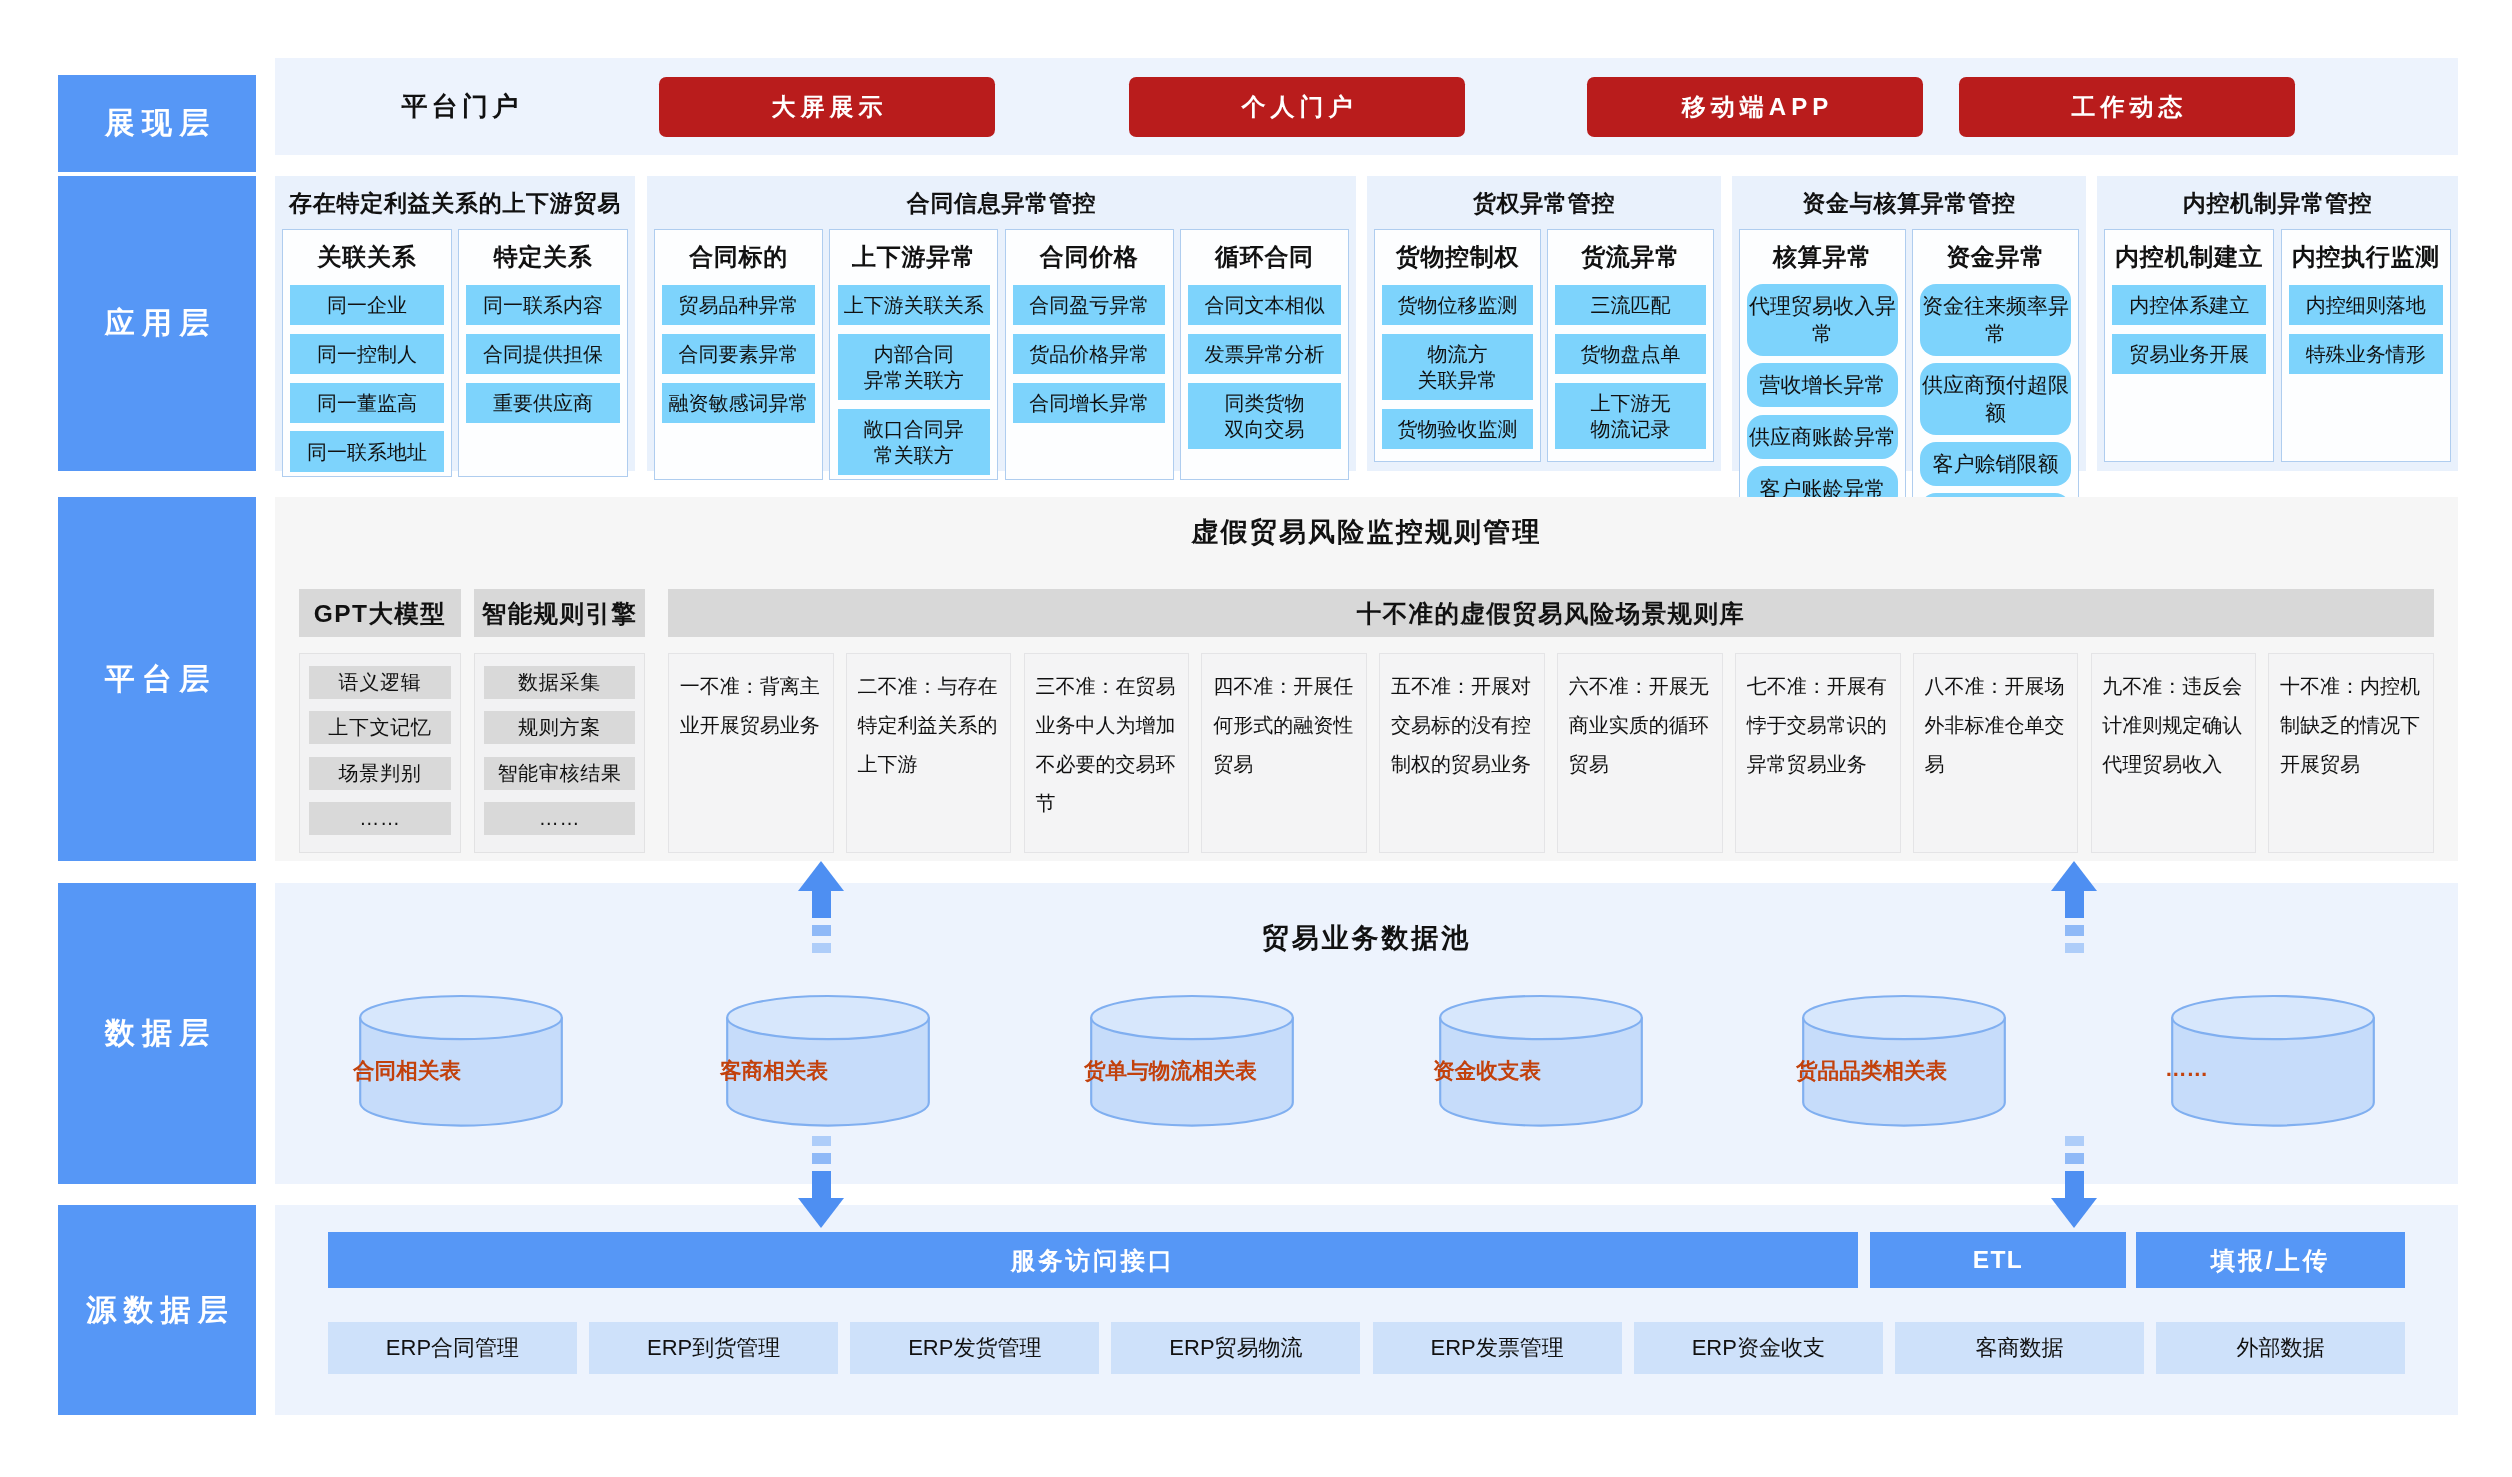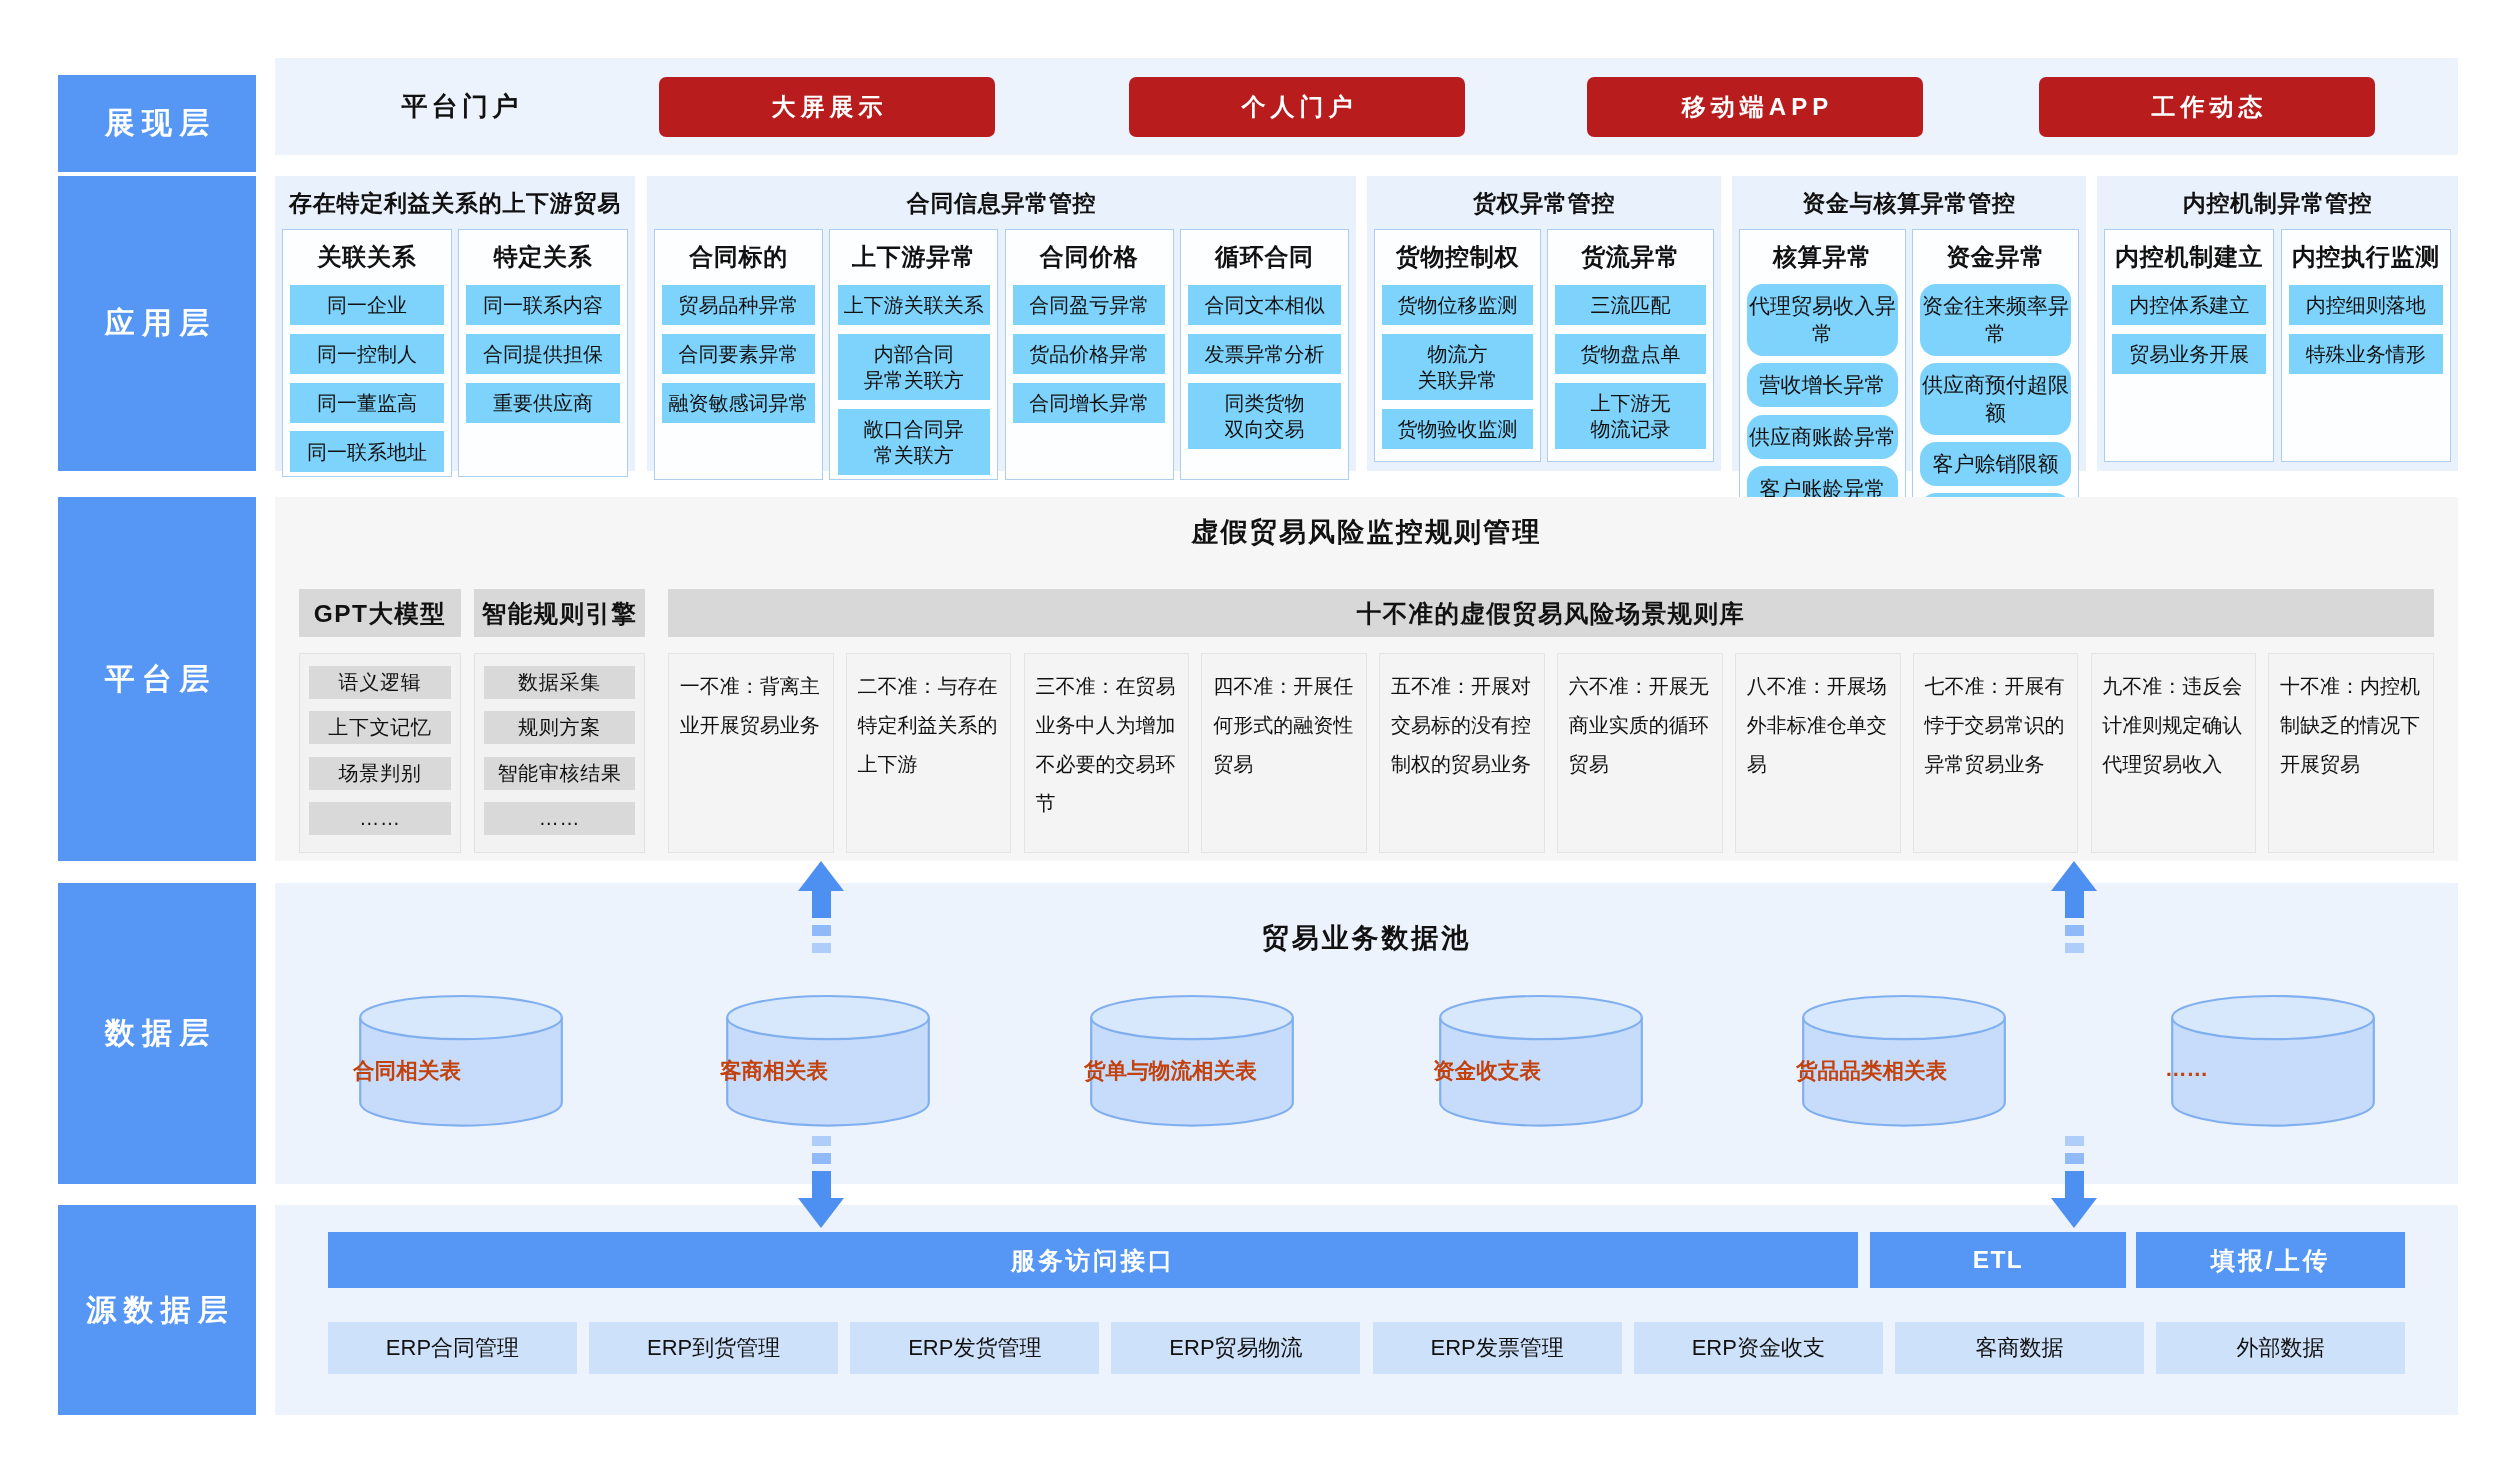--- a/index.html
+++ b/index.html
@@ -13,21 +13,21 @@
 
   .row{position:absolute;left:275px;width:2183px;box-sizing:border-box;}
 
   
   #row-pres{top:58px;height:97px;background:#EDF3FD;}
   .portal{position:absolute;left:86px;top:0;width:202px;height:97px;display:flex;
     align-items:center;justify-content:center;font-size:26px;font-weight:bold;letter-spacing:4.3px;}
   .pres-btn{position:absolute;top:19px;width:336px;height:60px;background:#b91c1c;color:#fff;
     border-radius:7.2px;display:flex;align-items:center;justify-content:center;
     font-size:24px;font-weight:bold;letter-spacing:5px;text-indent:5px;}
-  #btn0{left:384px;} #btn1{left:854px;} #btn2{left:1312px;} #btn3{left:1764px;}
+  #btn0{left:384px;} #btn1{left:854px;} #btn2{left:1312px;} #btn3{left:1684px;}
 
   
   #row-app{top:176px;height:295px;}
   .group{position:absolute;top:0;height:100%;background:#E9F1FC;display:flex;
     flex-direction:column;box-sizing:border-box;}
   #g0{left:0;width:360px;} #g1{left:372px;width:709px;} #g2{left:1092px;width:354px;}
   #g3{left:1457px;width:354px;} #g4{left:1822px;width:361px;}
   .group-title{text-align:center;font-weight:bold;font-size:23px;padding:11.5px 0 5.8px;letter-spacing:0.7px;}
   .cols{flex:1;display:flex;gap:6.5px;padding:4.3px 7.2px 8.6px;}
   .col{flex:1;background:#FDFEFF;border:1.4px solid #AFCDEF;display:flex;flex-direction:column;min-width:0;}
@@ -233,22 +233,22 @@
       <div class="p-chip">……</div>
     </div>
 
     <div id="rules">
       <div class="rule">一不准：背离主业开展贸易业务</div>
       <div class="rule">二不准：与存在特定利益关系的上下游</div>
       <div class="rule">三不准：在贸易业务中人为增加不必要的交易环节</div>
       <div class="rule">四不准：开展任何形式的融资性贸易</div>
       <div class="rule">五不准：开展对交易标的没有控制权的贸易业务</div>
       <div class="rule">六不准：开展无商业实质的循环贸易</div>
+      <div class="rule">七不准：开展有悖于交易常识的异常贸易业务</div>
       <div class="rule">八不准：开展场外非标准仓单交易</div>
-      <div class="rule">七不准：开展有悖于交易常识的异常贸易业务</div>
       <div class="rule">九不准：违反会计准则规定确认代理贸易收入</div>
       <div class="rule">十不准：内控机制缺乏的情况下开展贸易</div>
     </div>
   </div>
 
   <div id="row-data" class="row">
     <div class="d-title">贸易业务数据池</div>
 
     <div id="cyl0" class="cyl">
       <svg viewBox="0 0 300 205">

